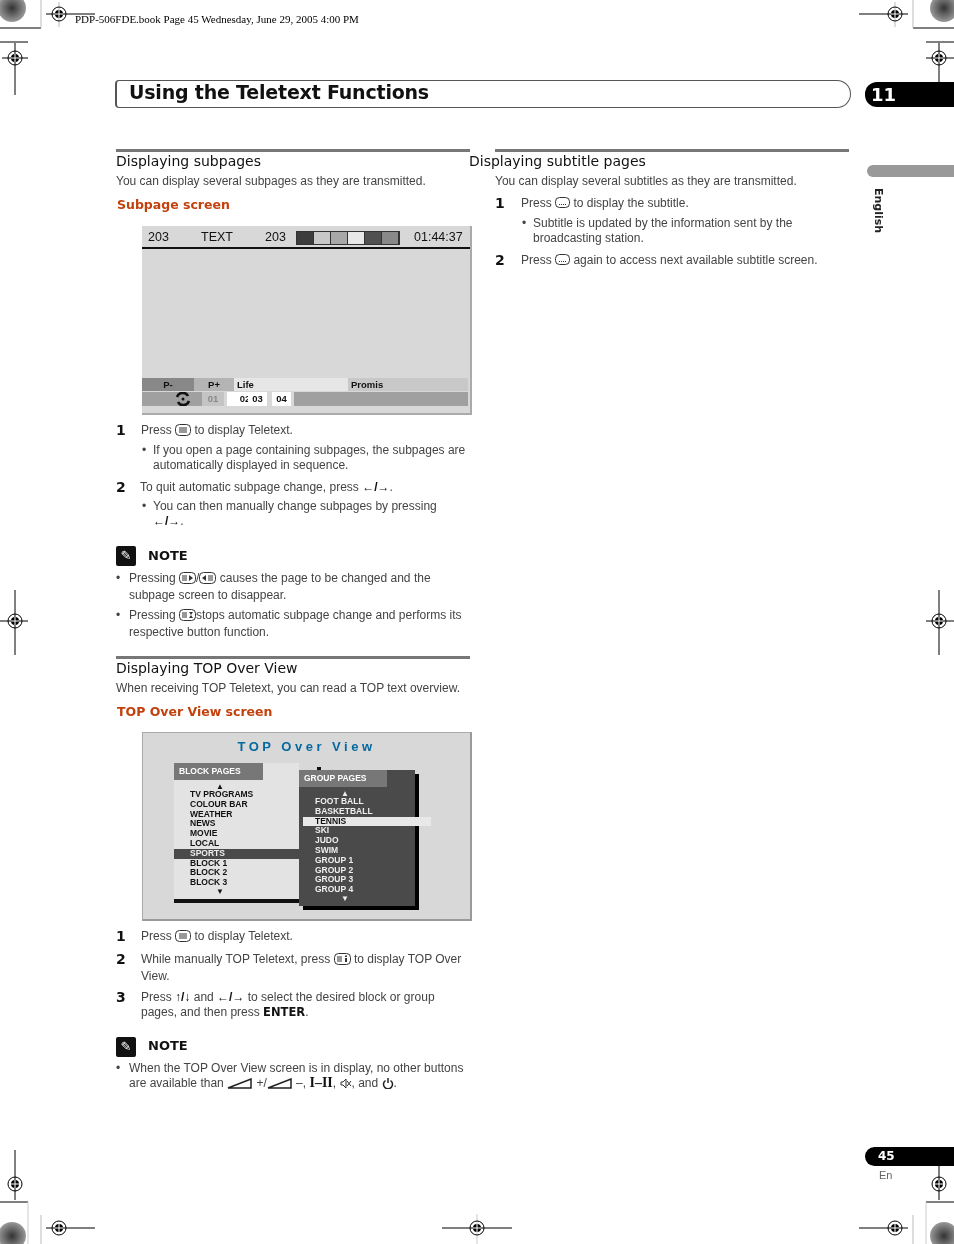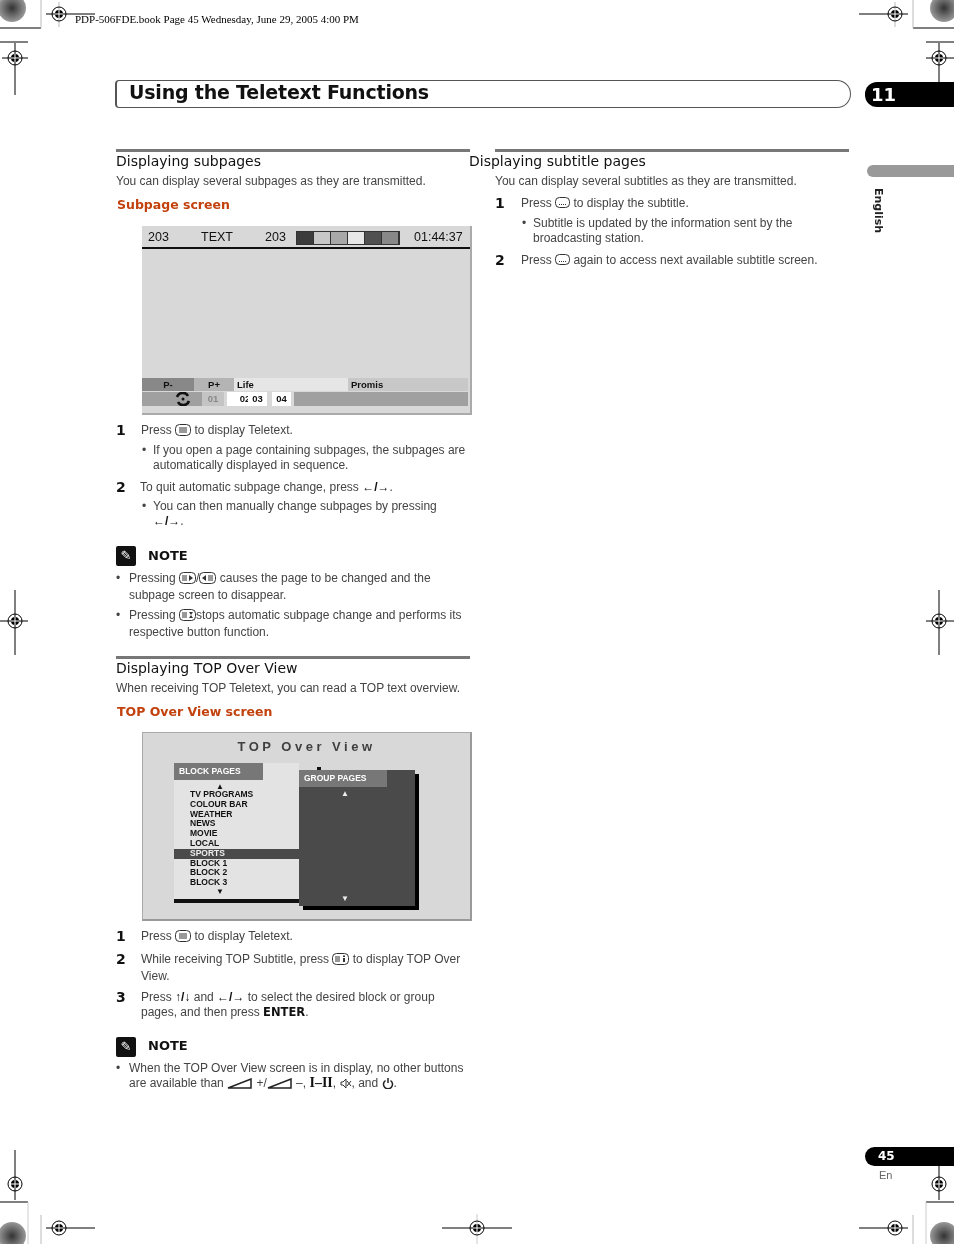--- a/index.html
+++ b/index.html
@@ -25,21 +25,21 @@
   .sp-top{position:absolute;left:0;top:0;width:328px;height:21px;border-bottom:2px solid #111;font-weight:normal;font-size:12.5px;color:#111;}
   .sp-top span{position:absolute;top:4px;}
   .colorbar{position:absolute;left:154px;top:5px;height:12px;display:flex;border:1px solid #333;}
   .colorbar div{width:17px;height:12px;border-right:1px solid #333;box-sizing:border-box;}
   .sp-row1{position:absolute;left:0;top:152px;width:326px;height:13px;font-weight:bold;font-size:9.5px;color:#111;}
   .sp-row1 div{position:absolute;top:0;height:13px;line-height:13px;}
   .sp-row2{position:absolute;left:0;top:166px;width:326px;height:14px;font-weight:bold;font-size:9.5px;color:#111;}
   .sp-row2 div{position:absolute;top:0;height:14px;line-height:14px;text-align:center;}
   
   .tov{left:142px;top:732px;width:327px;height:186px;background:#d8d8d8;border:1px solid #aaa;border-right:2px solid #999;border-bottom:2px solid #999;}
-  .tov-title{position:absolute;left:0;top:6px;width:327px;text-align:center;font-weight:bold;font-size:13px;letter-spacing:3.5px;color:#404040;}
+  .tov-title{position:absolute;left:0;top:6px;width:327px;text-align:center;font-weight:bold;font-size:13px;letter-spacing:3.5px;color:#0369a1;}
   .blk{position:absolute;left:31px;top:30px;width:125px;height:136px;background:#e3e3e3;border-bottom:4px solid #111;}
   .blk-head{position:absolute;left:0;top:0;width:89px;height:17px;background:#777;color:#fff;font-weight:bold;font-size:8.5px;line-height:17px;padding-left:5px;box-sizing:border-box;}
   .list{position:absolute;font-weight:bold;font-size:8.5px;line-height:9.8px;}
   .grp{position:absolute;left:156px;top:37px;width:116px;height:136px;background:#4a4a4a;box-shadow:4px 4px 0 #000;}
   .grp-head{position:absolute;left:0;top:0;width:88px;height:17px;background:#777;color:#fff;font-weight:bold;font-size:8.5px;line-height:17px;padding-left:5px;box-sizing:border-box;}
 </style>
 </head>
 <body>
 
 <svg class="abs" style="left:0;top:0" width="954" height="1244">
@@ -238,38 +238,50 @@
         <div style="padding-left: 16px; height: 9.8px;">BLOCK 1</div>
         <div style="padding-left: 16px; height: 9.8px;">BLOCK 2</div>
         <div style="padding-left: 16px; height: 9.8px;">BLOCK 3</div>
       </div>
     <div class="abs" style="left:42px;top:124px;font-size:8px;color:#111">▼</div>
   </div>
   <div class="abs" style="left:174px;top:34px;width:4px;height:6px;background:#111"></div>
   <div class="grp">
     <div class="grp-head">GROUP PAGES</div>
     <div class="abs" style="left:42px;top:19px;font-size:8px;color:#eee">▲</div>
+    <div class="list" id="group-list" style="left:0;top:27px;width:140px;color:#eee">
+        <div style="padding-left: 16px; height: 9.8px;">FOOT BALL</div>
+        <div style="padding-left: 16px; height: 9.8px;">BASKETBALL</div>
+        <div style="padding-left: 12px; height: 9.8px; background: rgb(232, 232, 232); color: rgb(17, 17, 17); margin-left: 4px; margin-right: 8px;">TENNIS</div>
+        <div style="padding-left: 16px; height: 9.8px;">SKI</div>
+        <div style="padding-left: 16px; height: 9.8px;">JUDO</div>
+        <div style="padding-left: 16px; height: 9.8px;">SWIM</div>
+        <div style="padding-left: 16px; height: 9.8px;">GROUP 1</div>
+        <div style="padding-left: 16px; height: 9.8px;">GROUP 2</div>
+        <div style="padding-left: 16px; height: 9.8px;">GROUP 3</div>
+        <div style="padding-left: 16px; height: 9.8px;">GROUP 4</div>
+      </div>
     <div class="abs" style="left:42px;top:124px;font-size:8px;color:#eee">▼</div>
   </div>
 </div>
 
 <div class="abs step-num" style="left:116px;top:928px">1</div>
 <div class="abs body" style="left:141px;top:929px">
   <span>Press</span>
   <span class="icon-inline"><svg width="16" height="12">
         <rect x="0.5" y="0.5" width="15" height="11" rx="4" fill="none" stroke="#333"></rect>
         <line x1="4" y1="4" x2="12" y2="4" stroke="#333"></line>
         <line x1="4" y1="6" x2="12" y2="6" stroke="#333"></line>
         <line x1="4" y1="8" x2="12" y2="8" stroke="#333"></line>
       </svg></span>
   <span>to display Teletext.</span>
 </div>
 <div class="abs step-num" style="left:116px;top:951px">2</div>
 <div class="abs body" style="left:141px;top:952px;width:332px">
-  <span>While receiving TOP Subtitle, press</span>
+  <span>While manually TOP Teletext, press</span>
   <span class="icon-inline"><svg width="17" height="12">
         <rect x="0.5" y="0.5" width="16" height="11" rx="4" fill="none" stroke="#333"></rect>
         <line x1="3" y1="4" x2="8" y2="4" stroke="#333"></line>
         <line x1="3" y1="6" x2="8" y2="6" stroke="#333"></line>
         <line x1="3" y1="8" x2="8" y2="8" stroke="#333"></line>
         <rect x="11" y="5" width="2" height="4" fill="#333"></rect>
         <rect x="11" y="2.5" width="2" height="1.5" fill="#333"></rect>
       </svg></span>
   <span>to display TOP Over View.</span>
 </div>

